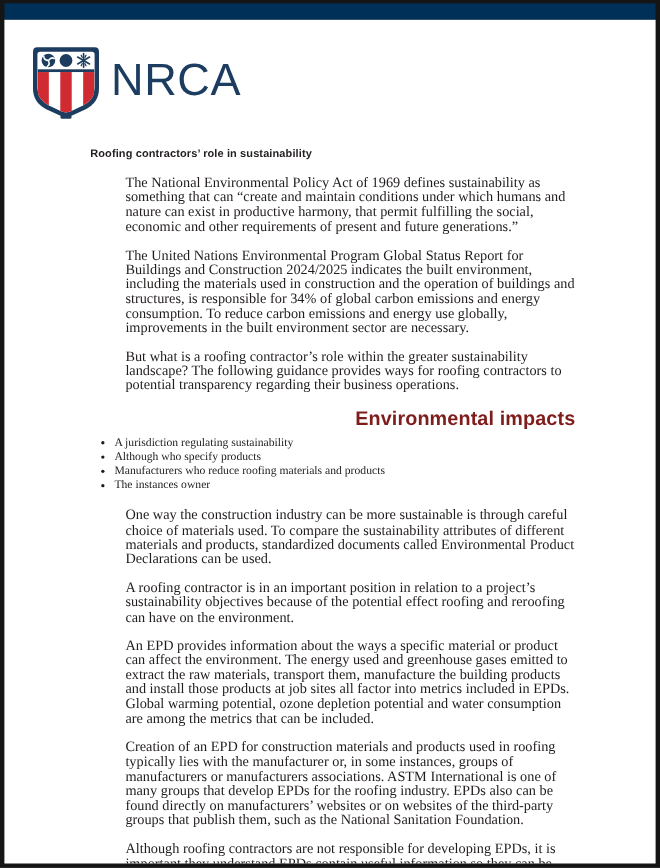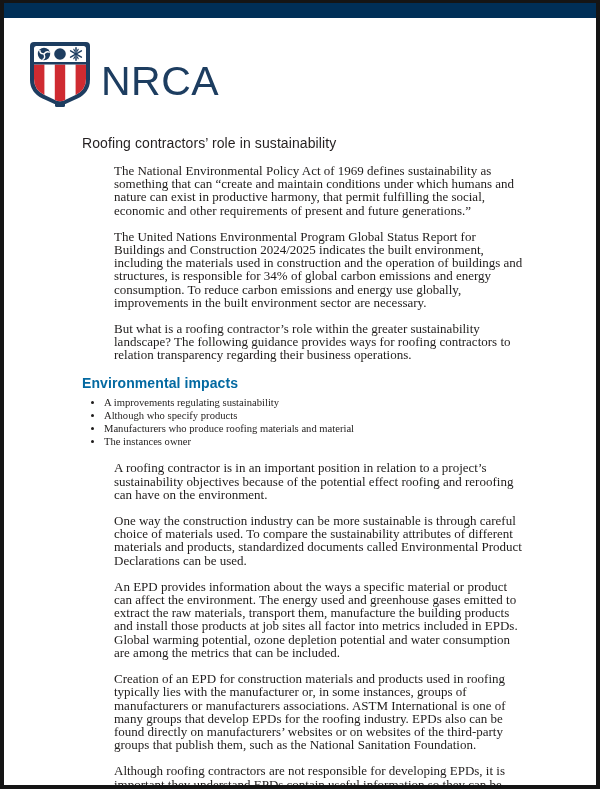--- a/index.html
+++ b/index.html
@@ -18,21 +18,21 @@
   }
   .page {
     flex: 1 1 auto;
     background: #ffffff;
     overflow: hidden;
     position: relative;
   }
 
   
   .logo-block {
-    display: flex; align-items: flex-end;
+    display: flex; align-items: center;
     margin: 24px 0 0 24px;
     height: 66px;
   }
   .logo-shield { width: 64px; height: 67px; display: block; }
   .logo-wordmark {
     font-family: "Liberation Sans", sans-serif;
     font-size: 41px;
     font-weight: 500;
     letter-spacing: 0.5px;
     color: #1d3d60;
@@ -42,40 +42,41 @@
   }
 
   
   .doc {
     width: 441px;
     margin: 27px 0 0 78px;
     color: #1f1c1b;
   }
   .doc h1 {
     font-family: "Liberation Sans", sans-serif;
-    font-size: 14px;
-    font-weight: 400;
+    font-size: 10px;
+    font-weight: 700;
     color: #231f20;
     letter-spacing: 0.1px;
     margin-bottom: 13px;
   }
   .doc p {
     font-size: 13px;
     line-height: 13.2px;
     margin-bottom: 13px;
     text-align: left;
     margin-left: 32px;
   }
   .doc h2 {
     font-family: "Liberation Sans", sans-serif;
-    font-size: 14px;
+    font-size: 18px;
     font-weight: 700;
-    color: #0369a1;
+    color: #7f1d1d;
     letter-spacing: 0.1px;
     margin: 0 0 5px 0;
+    text-align: right;
   }
   .doc p.lead { margin-bottom: 0; }
   .doc ul {
     list-style: disc;
     padding-left: 22px;
     margin-bottom: 13px;
   }
   .doc li {
     font-size: 10.6px;
     line-height: 13.2px;
@@ -134,31 +135,31 @@
         </g>
       </svg>
       <span class="logo-wordmark">NRCA</span>
     </header>
 
     <main class="doc">
       <h1>Roofing contractors’ role in sustainability</h1>
 
       <p>The National Environmental Policy Act of 1969 defines sustainability as something that can “create and maintain conditions under which humans and nature can exist in productive harmony, that permit fulfilling the social, economic and other requirements of present and future generations.”</p>
       <p>The United Nations Environmental Program Global Status Report for Buildings and Construction 2024/2025 indicates the built environment, including the materials used in construction and the operation of buildings and structures, is responsible for 34% of global carbon emissions and energy consumption. To reduce carbon emissions and energy use globally, improvements in the built environment sector are necessary.</p>
-      <p>But what is a roofing contractor’s role within the greater sustainability landscape? The following guidance provides ways for roofing contractors to relation transparency regarding their business operations.</p>
+      <p>But what is a roofing contractor’s role within the greater sustainability landscape? The following guidance provides ways for roofing contractors to potential transparency regarding their business operations.</p>
 
       <h2>Environmental impacts</h2>
       <ul>
-        <li>A improvements regulating sustainability</li>
+        <li>A jurisdiction regulating sustainability</li>
         <li>Although who specify products</li>
-        <li>Manufacturers who produce roofing materials and material</li>
+        <li>Manufacturers who reduce roofing materials and products</li>
         <li>The instances owner</li>
       </ul>
 
+      <p>One way the construction industry can be more sustainable is through careful choice of materials used. To compare the sustainability attributes of different materials and products, standardized documents called Environmental Product Declarations can be used.</p>
       <p>A roofing contractor is in an important position in relation to a project’s sustainability objectives because of the potential effect roofing and reroofing can have on the environment.</p>
-      <p>One way the construction industry can be more sustainable is through careful choice of materials used. To compare the sustainability attributes of different materials and products, standardized documents called Environmental Product Declarations can be used.</p>
       <p>An EPD provides information about the ways a specific material or product can affect the environment. The energy used and greenhouse gases emitted to extract the raw materials, transport them, manufacture the building products and install those products at job sites all factor into metrics included in EPDs. Global warming potential, ozone depletion potential and water consumption are among the metrics that can be included.</p>
       <p>Creation of an EPD for construction materials and products used in roofing typically lies with the manufacturer or, in some instances, groups of manufacturers or manufacturers associations. ASTM International is one of many groups that develop EPDs for the roofing industry. EPDs also can be found directly on manufacturers’ websites or on websites of the third-party groups that publish them, such as the National Sanitation Foundation.</p>
       <p>Although roofing contractors are not responsible for developing EPDs, it is important they understand EPDs contain useful information so they can be shared with and explained to building owners. Industry-wide average EPDs for material types or product classes can be useful to get a general idea about the impacts a specific material will have over its life cycle. But individual materials can vary</p>
     </main>
 
   </div>
 </div>
 
 </body></html>

